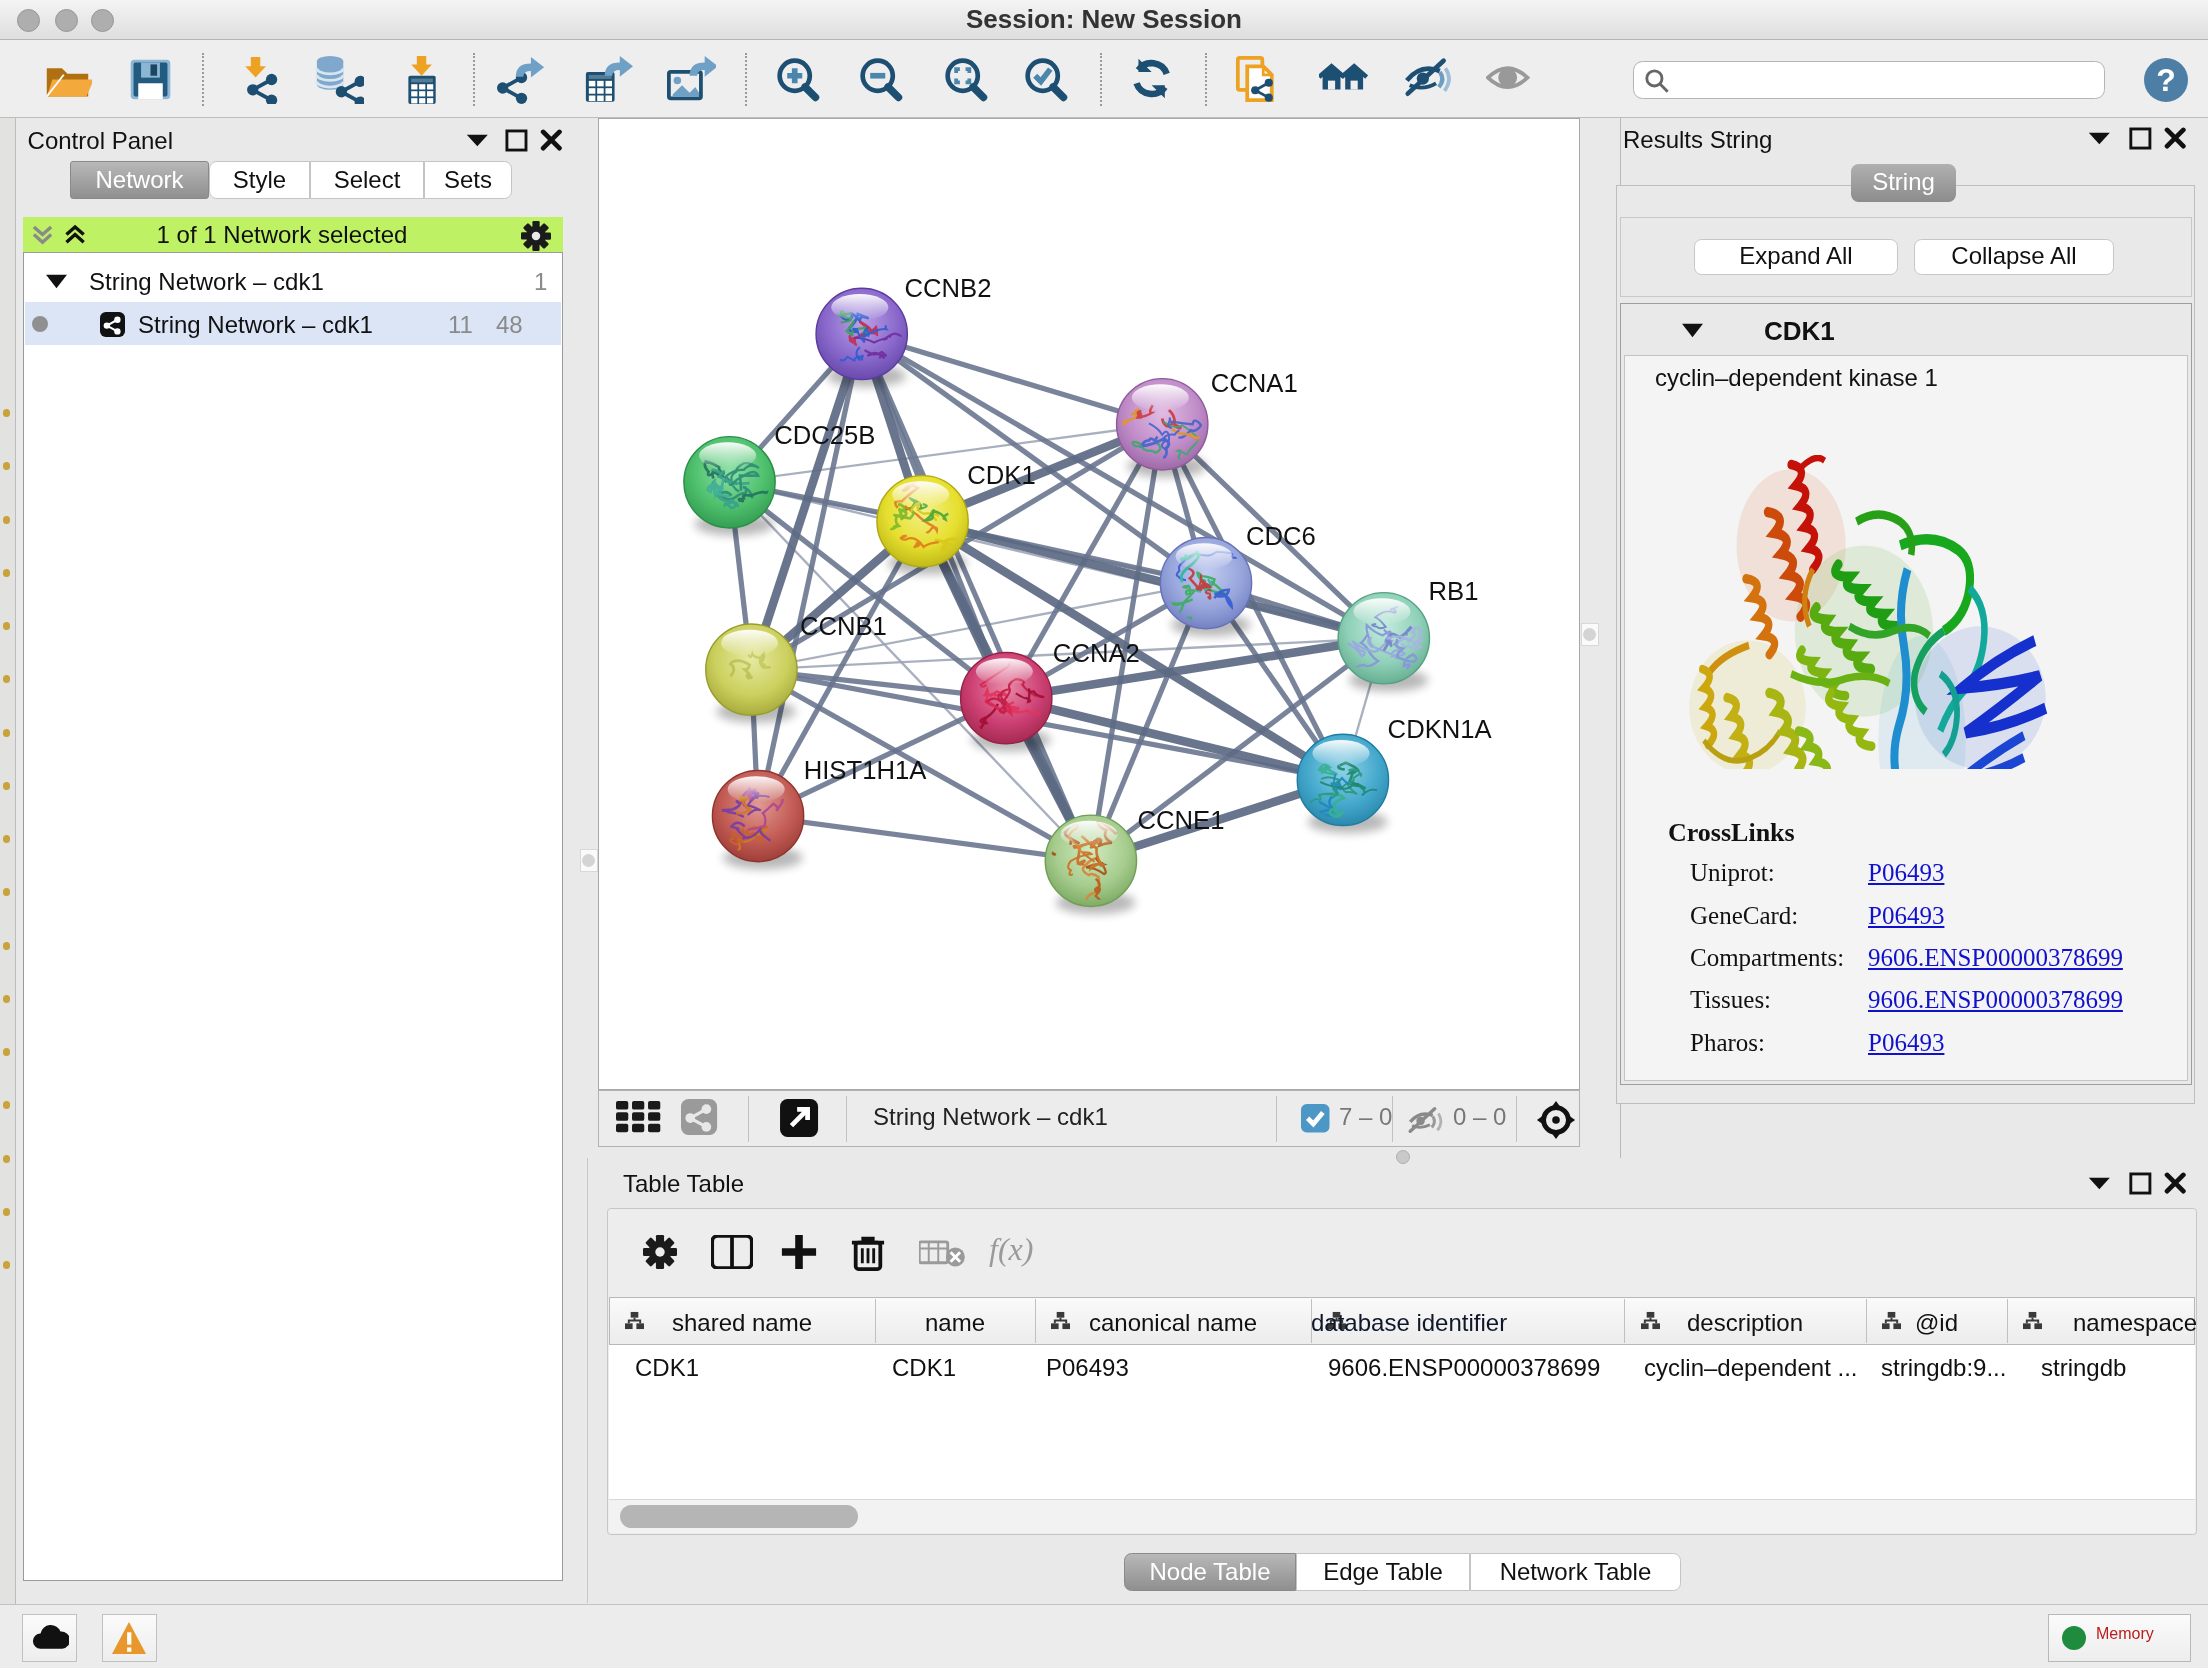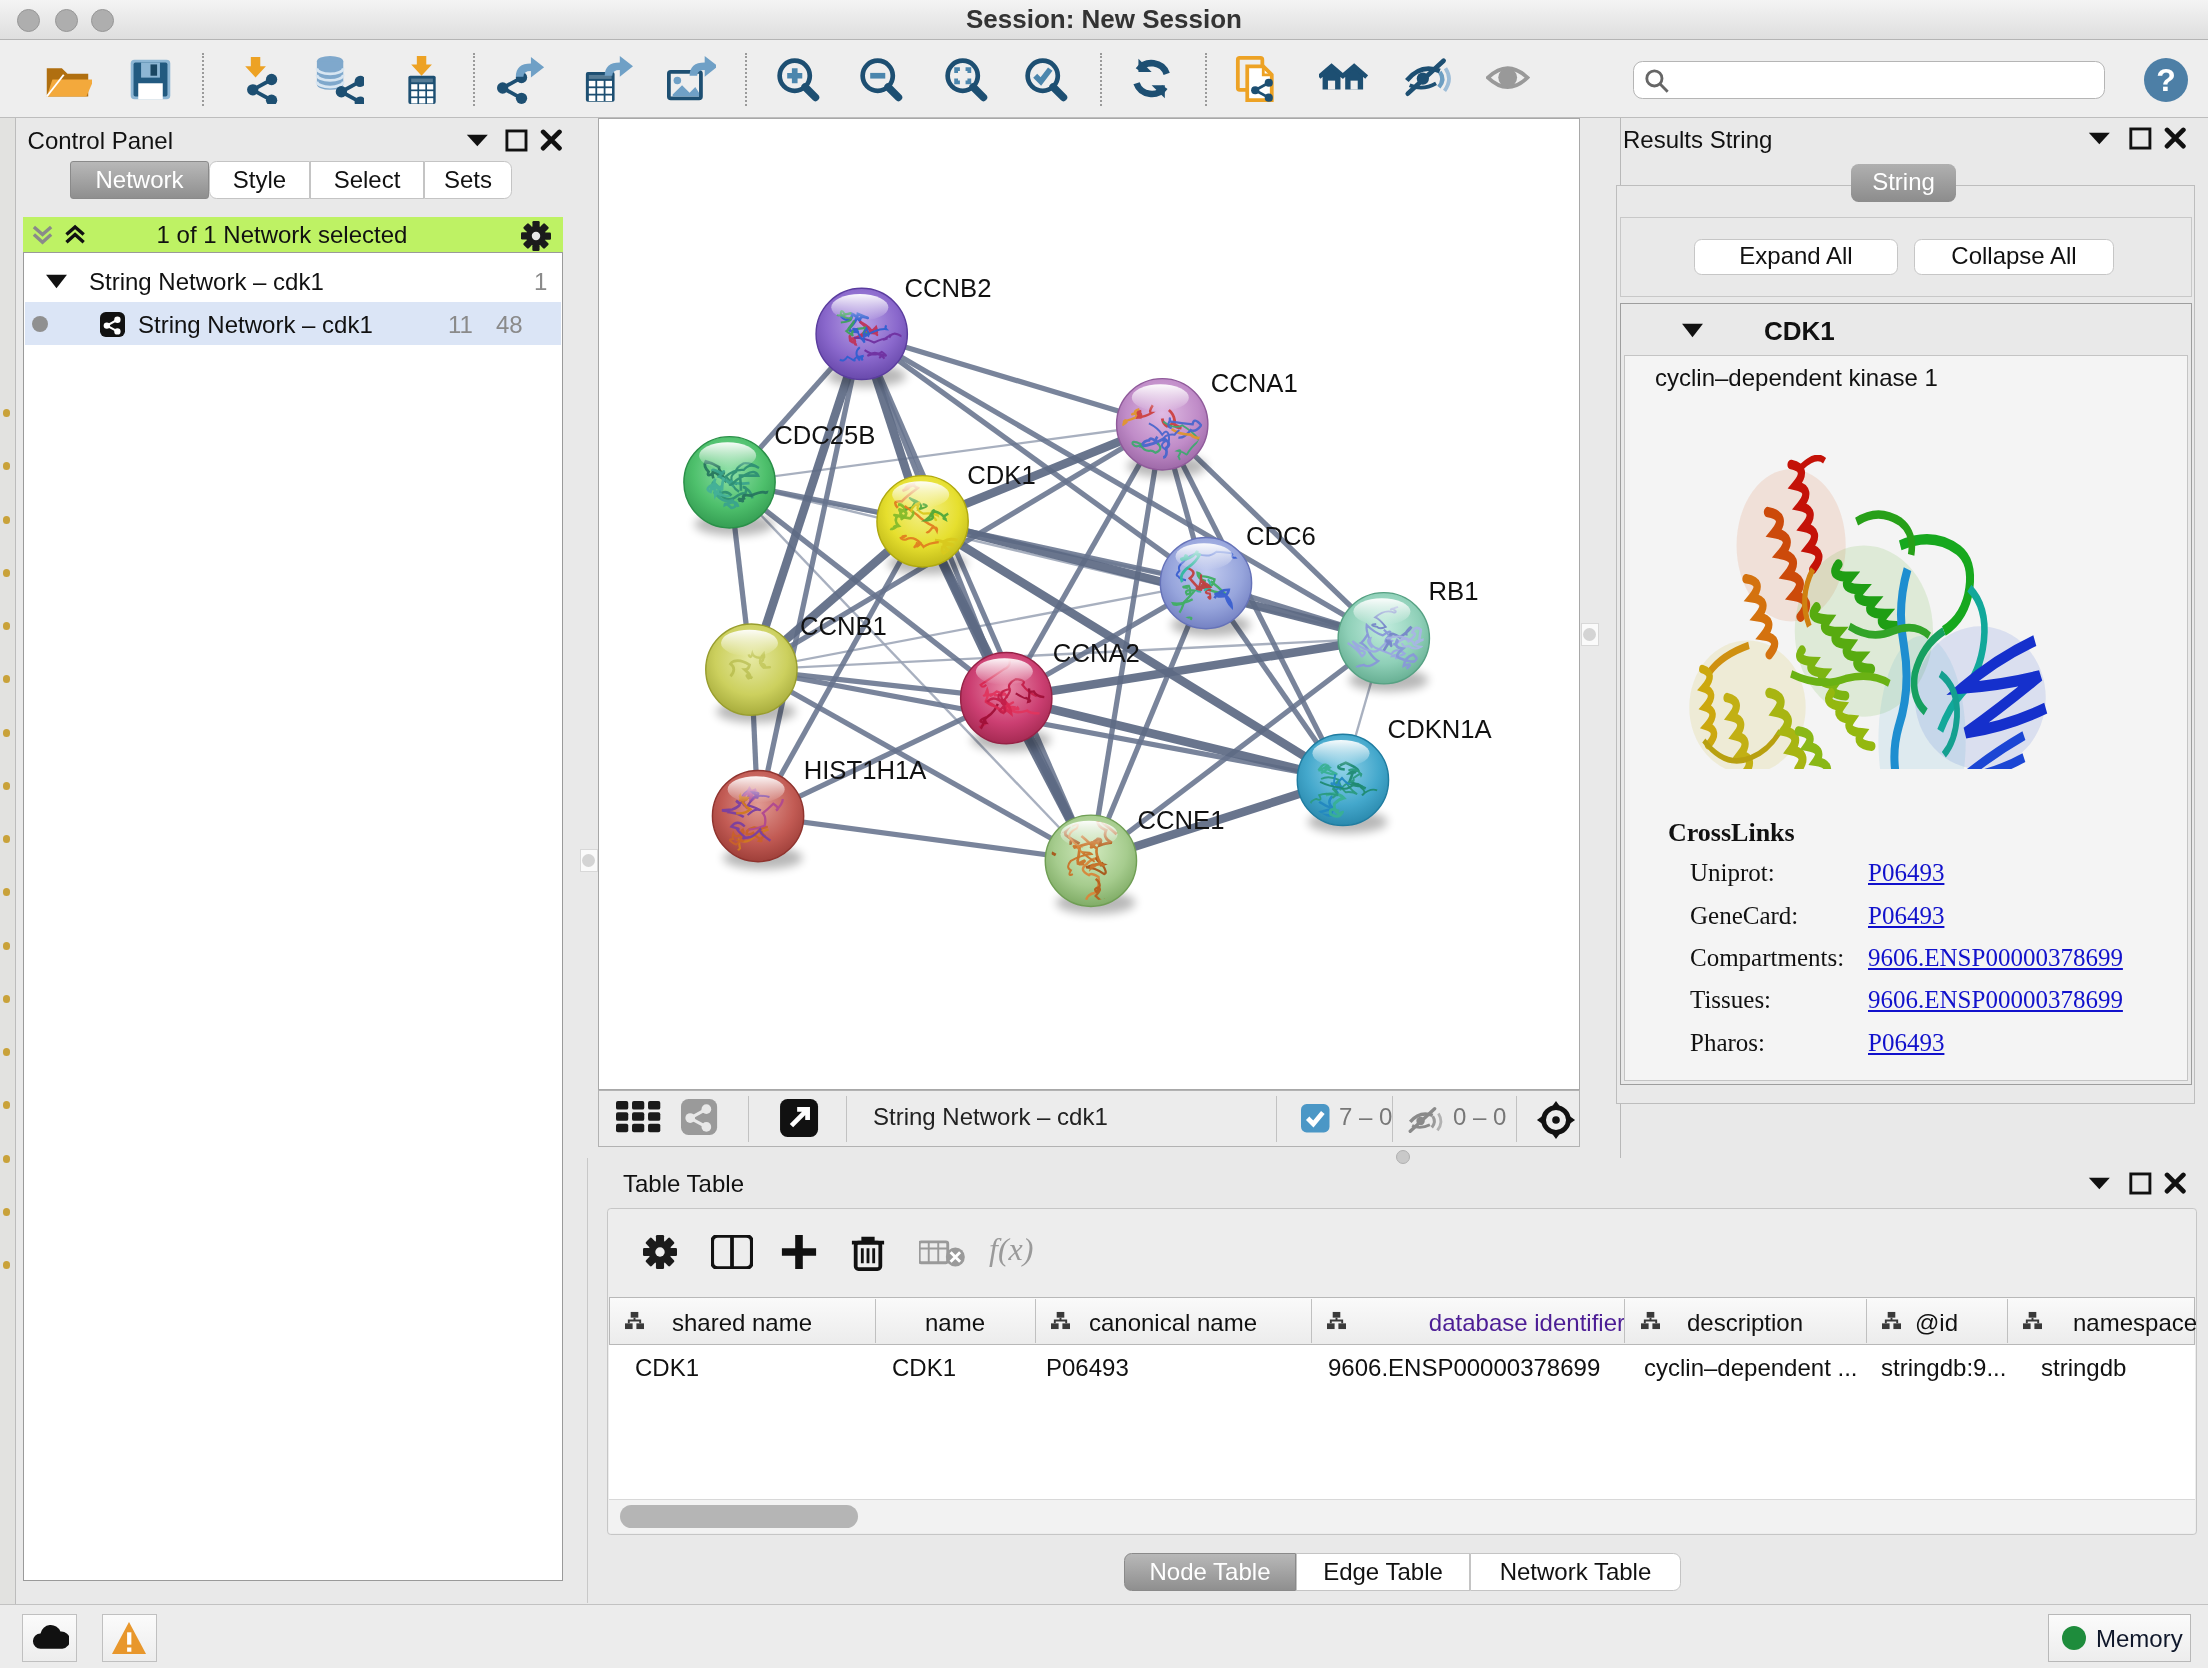--- a/index.html
+++ b/index.html
@@ -684,21 +684,21 @@
     <path d="M11 7 L11 10 M5 13 L5 10 L17 10 L17 13" stroke="#3a3a3a" stroke-width="2" fill="none"></path>
   </svg>
 <div class="abs" style="left:1035px;top:1309px;width:276px;text-align:center;font-size:24px;color:#111;overflow:hidden;white-space:nowrap">canonical name</div>
 <div class="abs" style="left:1035px;top:1299px;height:44px;border-left:1px solid #c0c0c0"></div>
 <svg style="position:absolute;left:1326px;top:1311px" width="21" height="19" viewBox="0 0 22 20">
     <rect x="7" y="1" width="8" height="6" fill="#3a3a3a"></rect>
     <rect x="1" y="13" width="8" height="6" fill="#3a3a3a"></rect>
     <rect x="13" y="13" width="8" height="6" fill="#3a3a3a"></rect>
     <path d="M11 7 L11 10 M5 13 L5 10 L17 10 L17 13" stroke="#3a3a3a" stroke-width="2" fill="none"></path>
   </svg>
-<div class="abs" style="left:1311px;top:1309px;width:314px;text-align:right;font-size:24px;color:#4c1d95;overflow:hidden;white-space:nowrap">database identifier</div>
+<div class="abs" style="left:1311px;top:1309px;width:314px;text-align:left;font-size:24px;color:#0f172a;overflow:hidden;white-space:nowrap">database identifier</div>
 <div class="abs" style="left:1311px;top:1299px;height:44px;border-left:1px solid #c0c0c0"></div>
 <svg style="position:absolute;left:1640px;top:1311px" width="21" height="19" viewBox="0 0 22 20">
     <rect x="7" y="1" width="8" height="6" fill="#3a3a3a"></rect>
     <rect x="1" y="13" width="8" height="6" fill="#3a3a3a"></rect>
     <rect x="13" y="13" width="8" height="6" fill="#3a3a3a"></rect>
     <path d="M11 7 L11 10 M5 13 L5 10 L17 10 L17 13" stroke="#3a3a3a" stroke-width="2" fill="none"></path>
   </svg>
 <div class="abs" style="left:1624px;top:1309px;width:242px;text-align:center;font-size:24px;color:#111;overflow:hidden;white-space:nowrap">description</div>
 <div class="abs" style="left:1624px;top:1299px;height:44px;border-left:1px solid #c0c0c0"></div>
 <svg style="position:absolute;left:1881px;top:1311px" width="21" height="19" viewBox="0 0 22 20">
@@ -736,13 +736,13 @@
     <path d="M10 26 A8 8 0 0 1 10 10 A11 11 0 0 1 31 8 A8 8 0 0 1 33 26 Z" fill="#111"></path>
   </svg>
 <div class="abs" style="left:102px;top:1614px;width:55px;height:48px;background:linear-gradient(#fbfbfb,#ededed);border:1.9px solid #c0c0c0"></div>
 <svg style="position:absolute;left:110px;top:1620px" width="38" height="36" viewBox="0 0 40 38">
     <path d="M20 2 L38 36 L2 36 Z" fill="#e8972c"></path>
     <rect x="18" y="13" width="4.5" height="13" fill="#fff"></rect>
     <rect x="18" y="29" width="4.5" height="4.5" fill="#fff"></rect>
   </svg>
 <div class="abs" style="left:2048px;top:1614px;width:143px;height:48px;background:linear-gradient(#fbfbfb,#ededed);border:1.9px solid #b8b8b8"></div>
 <div class="abs" style="left:2062px;top:1626px;width:24px;height:24px;border-radius:50%;background:#1e8c3c"></div>
-<div class="abs" style="left:2096px;top:1625px;font-size:24px;color:#0f172a">Memory</div>
+<div class="abs" style="left:2096px;top:1625px;font-size:16px;color:#b91c1c">Memory</div>
 
 </body></html>

